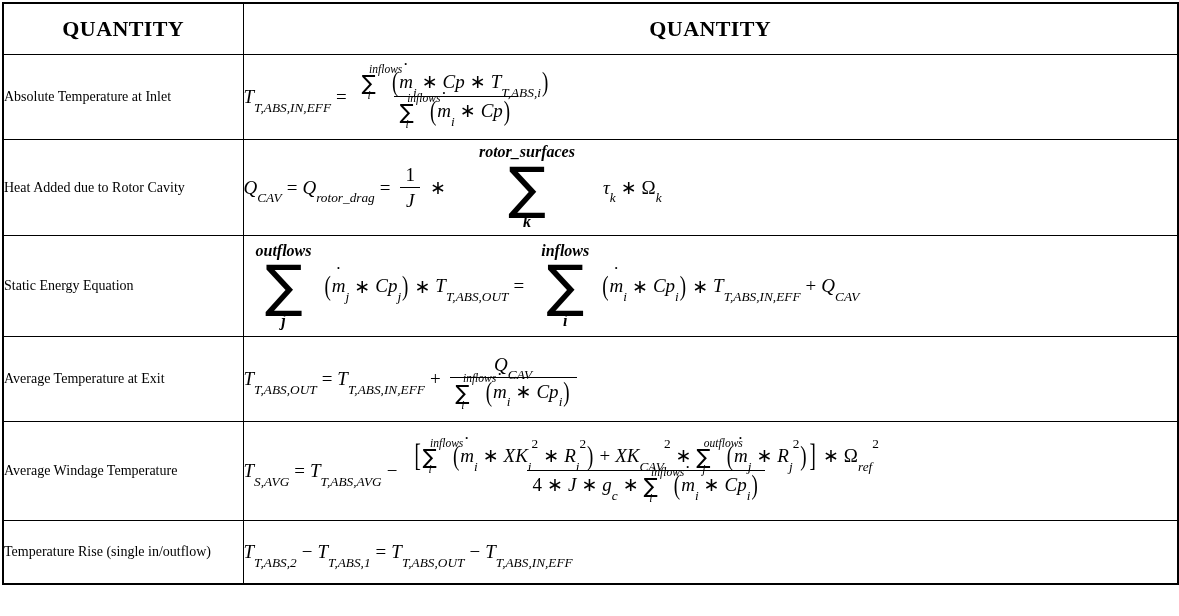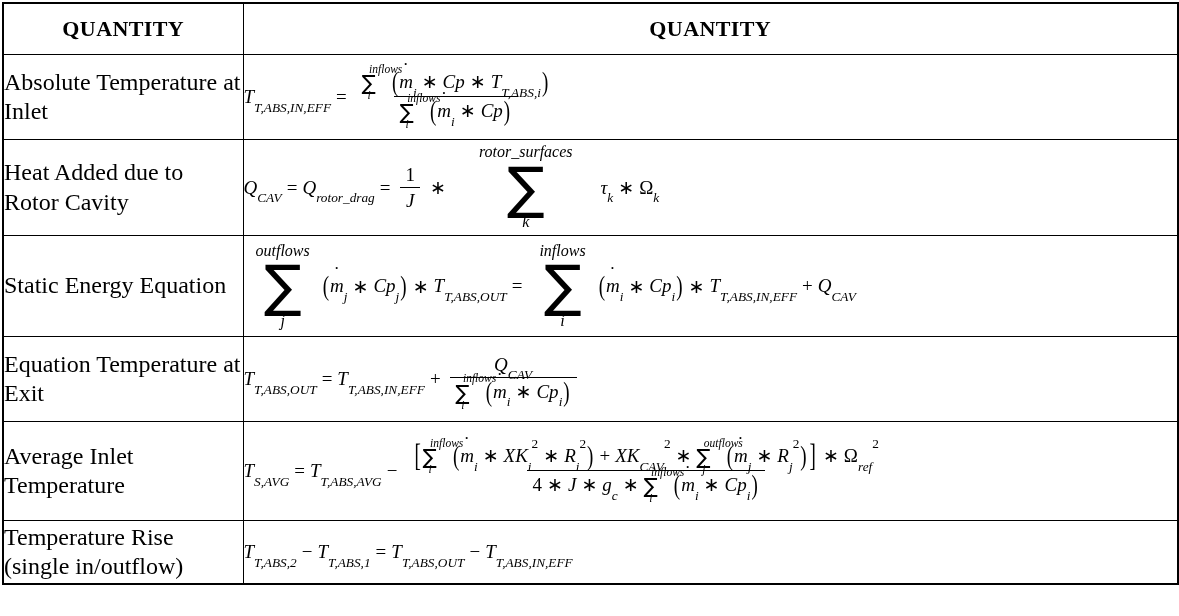--- a/index.html
+++ b/index.html
@@ -37,21 +37,21 @@
 
   .hdr {
     text-align: center;
     font-weight: bold;
     font-size: 22px;
     letter-spacing: 0.4px;
     height: 50px;
     font-family: "Liberation Serif", serif;
   }
   .qty {
-    font-size: 24px;
+    font-size: 14px;
     line-height: 1.22;
     padding: 6px 0 6px 9px;
     text-align: left;
   }
   .eq {
     padding: 4px 8px 4px 10px;
     font-family: "Liberation Serif", serif;
     font-style: italic;
     font-size: 19px;
     color: #000;
@@ -91,20 +91,21 @@
     flex-direction: column;
     align-items: center;
     vertical-align: middle;
     line-height: 1;
     margin: 0 2px;
   }
   .bigsum .lim {
     font-size: 14px;
     font-style: italic;
     line-height: 1.05;
+    font-weight: bold;
   }
   .bigsum .sig {
     font-style: normal;
     font-size: 40px;
     line-height: 0.95;
     font-family: "DejaVu Sans", sans-serif;
     font-weight: 400;
   }
   .bigsum.huge .sig { font-size: 56px; }
   .bigsum.huge .lim { font-size: 16px; }
@@ -259,39 +260,39 @@
               <span class="bigpar">)</span>
             <span class="op">∗</span>
             <span class="m">T<sub>T,ABS,IN,EFF</sub></span>
             <span class="op">+</span>
             <span class="m">Q<sub>CAV</sub></span>
           </div>
         </td>
       </tr>
 
       <tr>
-        <td class="qty">Equation Temperature at Exit</td>
+        <td class="qty">Average Temperature at Exit</td>
         <td class="eq">
           <div class="row" style="min-height:84px;">
             <span class="m">T<sub>T,ABS,OUT</sub></span>
             <span class="op">=</span>
             <span class="m">T<sub>T,ABS,IN,EFF</sub></span>
             <span class="op">+</span>
             <span class="frac">
               <span class="num"><span class="m">Q<sub>CAV</sub></span></span>
               <span class="den">
                 <span class="isumwrap"><span class="isum"><span class="sup">inflows</span><span class="body">∑</span><span class="sub">i</span></span></span><span class="bigpar">(</span><span class="m"><span class="dotm">m</span><sub>i</sub></span><span class="op">∗</span><span class="m">Cp<sub>i</sub></span><span class="bigpar">)</span>
               </span>
             </span>
           </div>
         </td>
       </tr>
 
       <tr>
-        <td class="qty">Average Inlet Temperature</td>
+        <td class="qty">Average Windage Temperature</td>
         <td class="eq">
           <div class="row" style="min-height:98px;">
             <span class="m">T<sub>S,AVG</sub></span>
             <span class="op">=</span>
             <span class="m">T<sub>T,ABS,AVG</sub></span>
             <span class="op">−</span>
             <span class="frac">
               <span class="num">
                 <span class="bracket">[</span><span class="isumwrap"><span class="isum"><span class="sup">inflows</span><span class="body">∑</span><span class="sub">i</span></span></span><span class="bigpar">(</span><span class="m"><span class="dotm">m</span><sub>i</sub></span><span class="op">∗</span><span class="m">XK<sub>i</sub><sup class="nr">2</sup></span><span class="op">∗</span><span class="m">R<sub>i</sub><sup class="nr">2</sup></span><span class="bigpar">)</span><span class="op">+</span><span class="m">XK<sub>CAV</sub><sup class="nr">2</sup></span><span class="op">∗</span><span class="isumwrap"><span class="isum"><span class="sup">outflows</span><span class="body">∑</span><span class="sub">j</span></span></span><span class="bigpar">(</span><span class="m"><span class="dotm">m</span><sub>j</sub></span><span class="op">∗</span><span class="m">R<sub>j</sub><sup class="nr">2</sup></span><span class="bigpar">)</span><span class="bracket">]</span><span class="op">∗</span><span class="mr">Ω<sub>ref</sub><sup class="nr">2</sup></span>
               </span>

